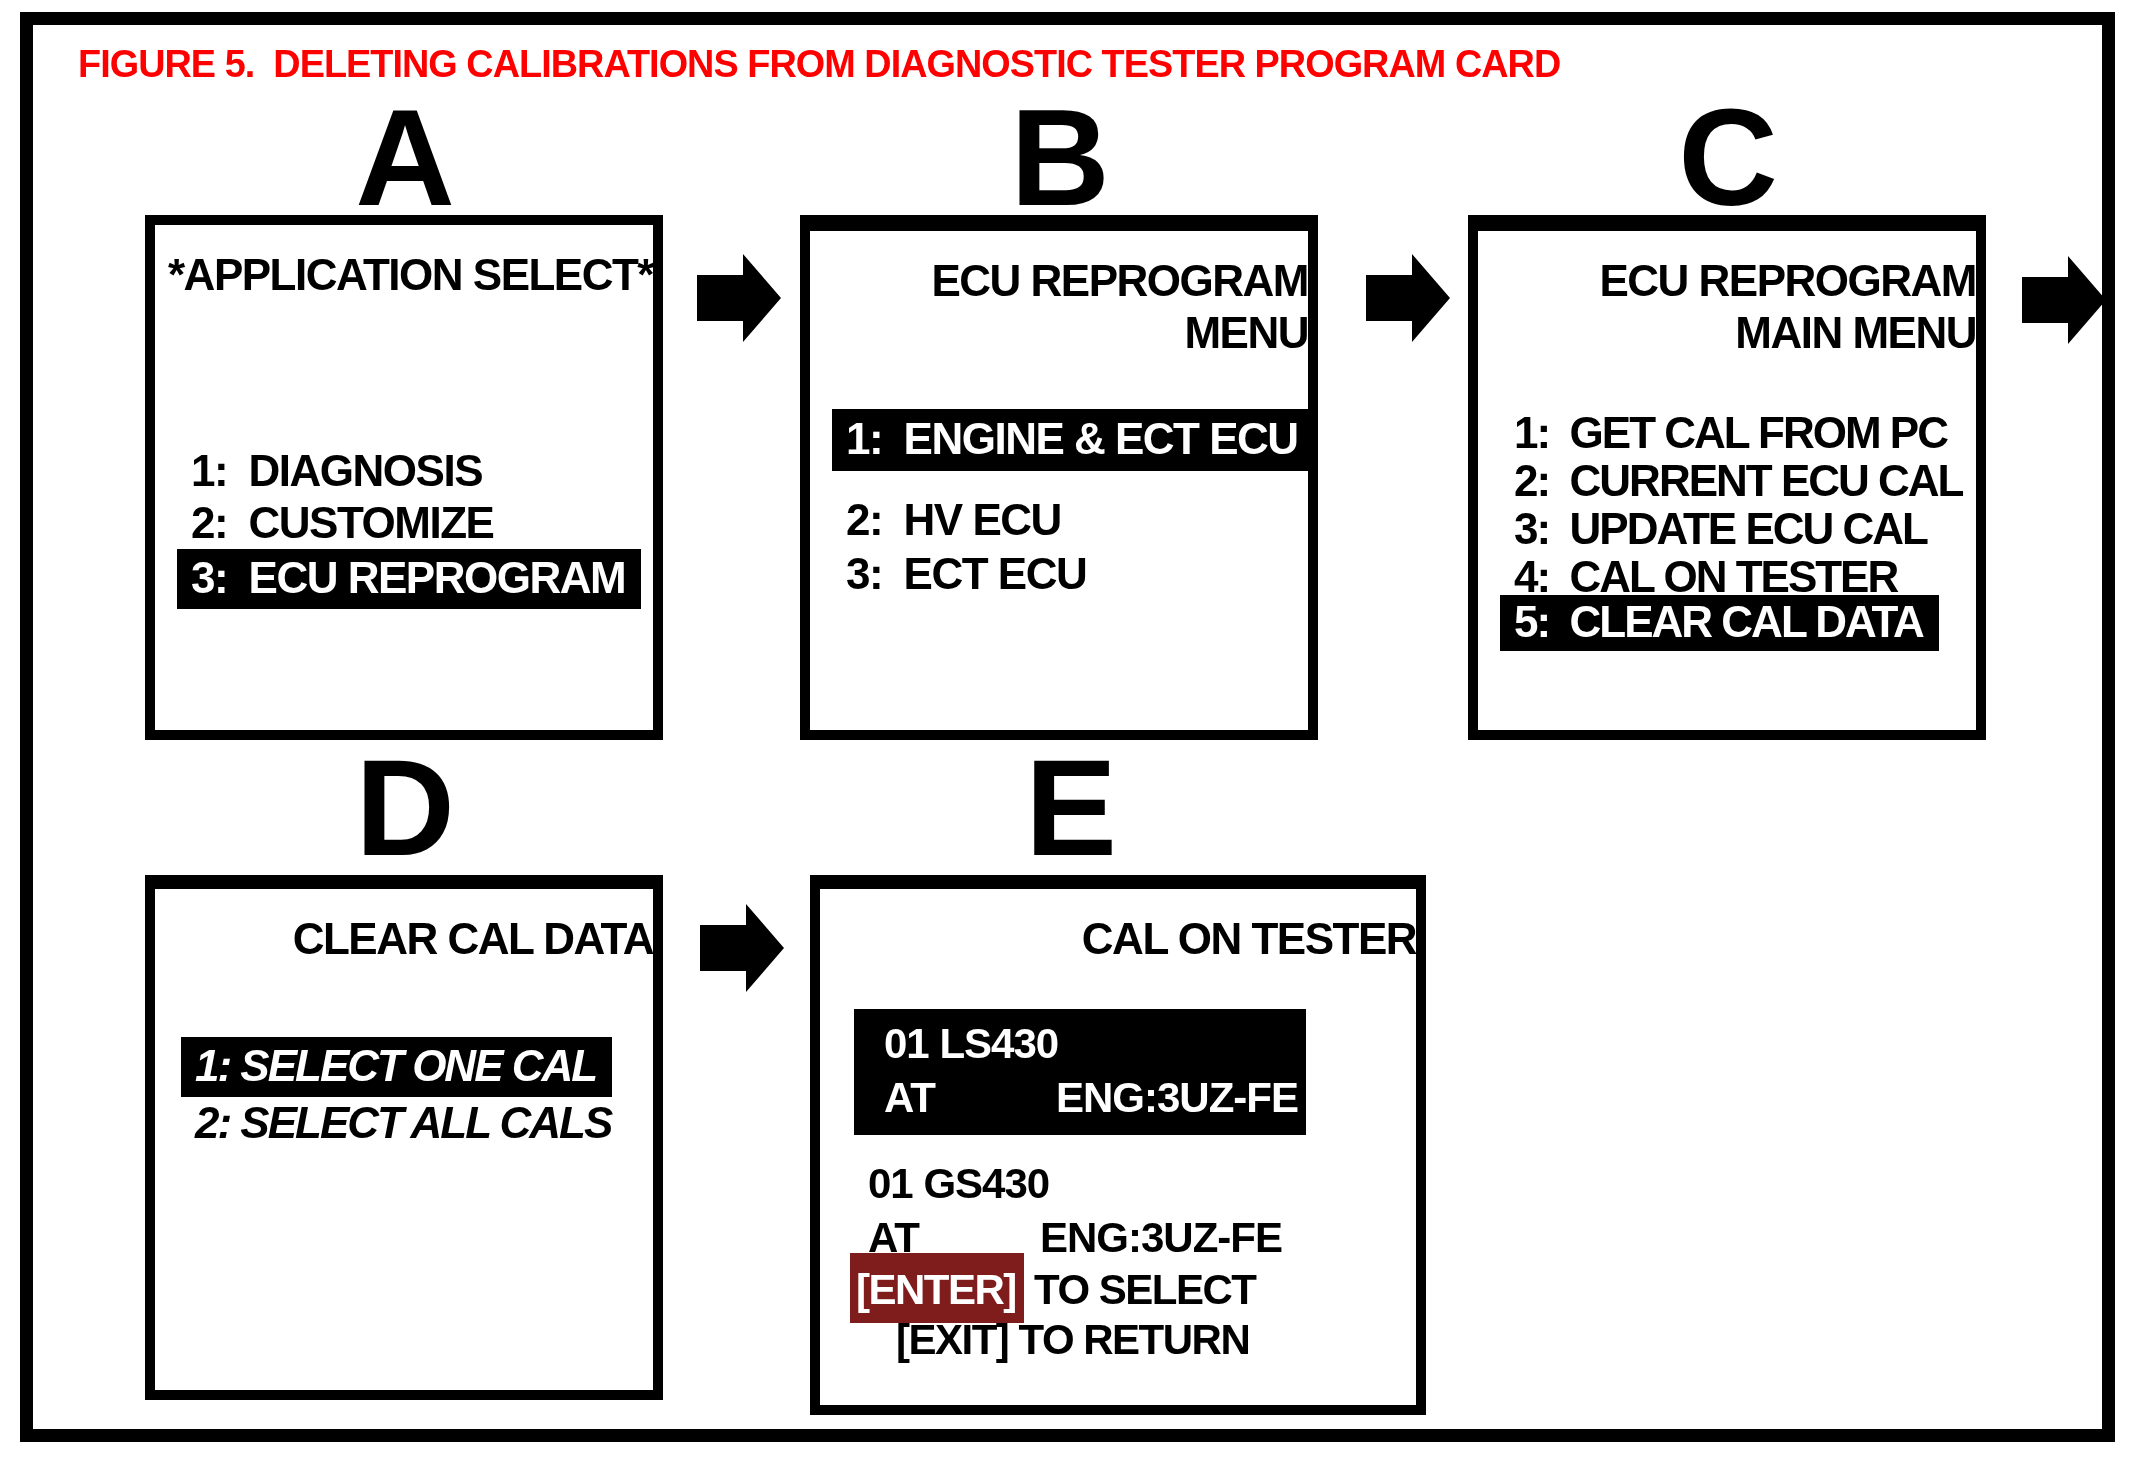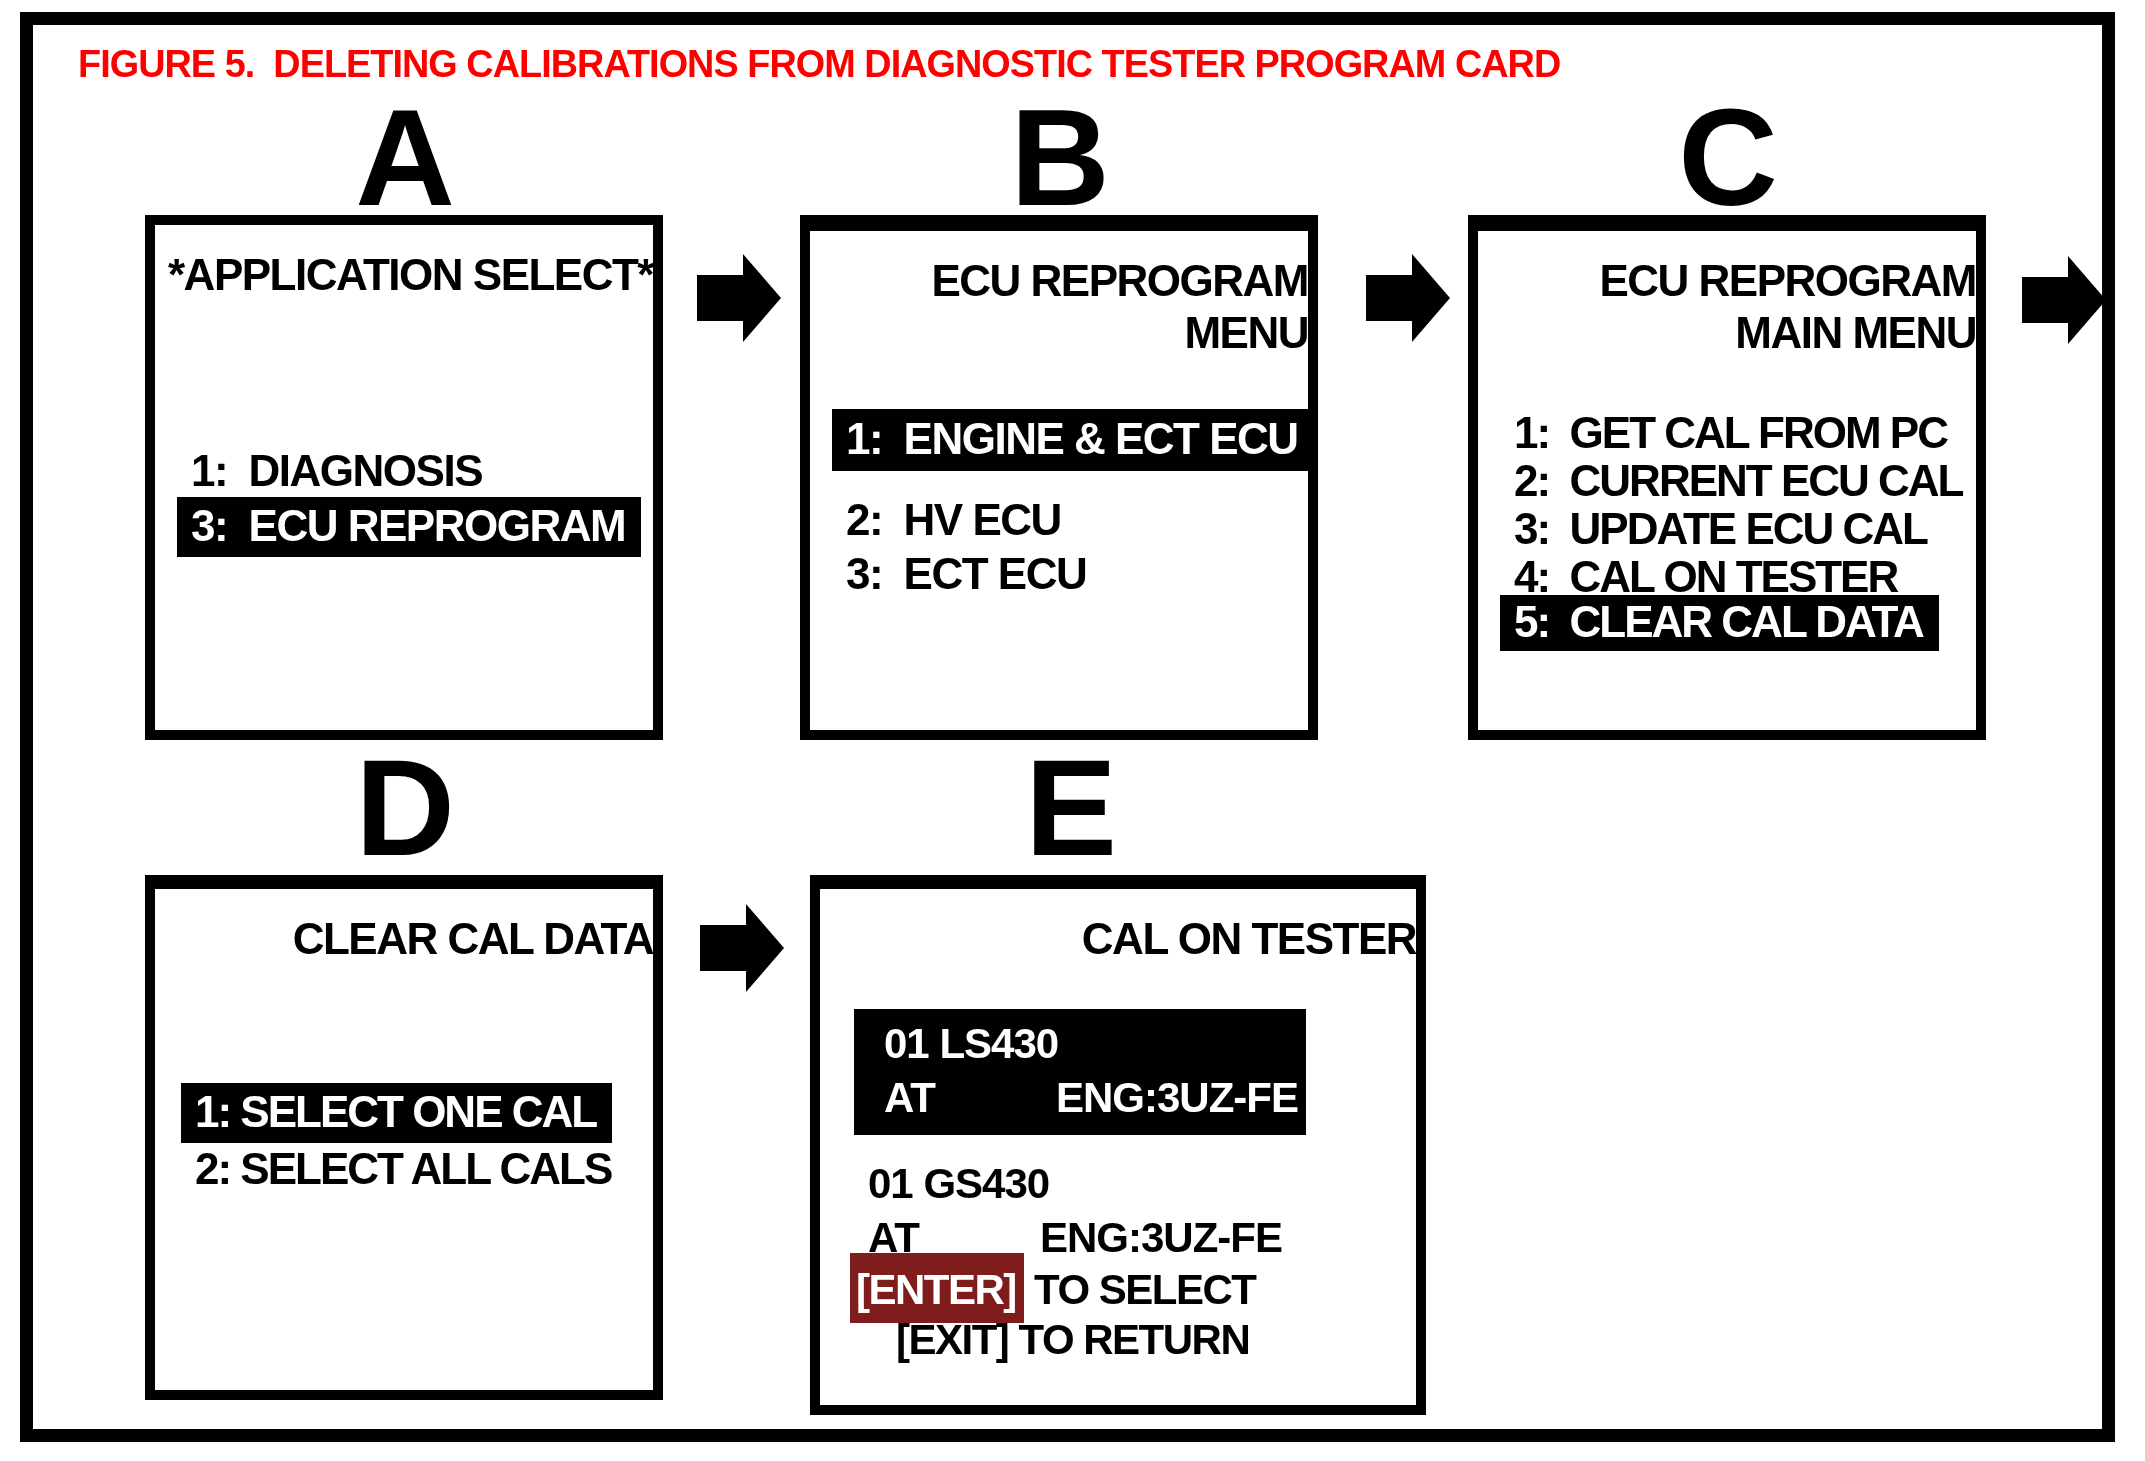--- a/index.html
+++ b/index.html
@@ -70,21 +70,21 @@
     margin-left: -14px;
   }
   
   #menu-a { margin-top: 144px; }
   #menu-b { margin-top: 50px; }
   #menu-b .menu-item { line-height: 54px; }
   #menu-b .menu-item.hl { margin-bottom: 22px; }
   #menu-c { margin-top: 50px; }
   #menu-c .menu-item { line-height: 48px; letter-spacing: -2px; }
   #menu-c .menu-item.hl { margin-top: -6px; position: relative; }
-  #menu-d { margin-top: 118px; }
+  #menu-d { margin-top: 72px; font-style: italic; }
   #menu-d .menu-item { padding-left: 40px; letter-spacing: -2px; }
   
   #list-e { margin-top: 44px; margin-left: 34px; width: 452px; }
   .cal-entry {
     font-size: 42px;
     font-weight: bold;
     letter-spacing: -1px;
     line-height: 54px;
     width: 100%;
   }
@@ -146,20 +146,21 @@
   <div class="letter" id="letter-a">A</div>
   <div class="letter" id="letter-b">B</div>
   <div class="letter" id="letter-c">C</div>
   <div class="letter" id="letter-d">D</div>
   <div class="letter" id="letter-e">E</div>
 
   <div class="screen" id="screen-a">
     <div class="screen-title">*APPLICATION SELECT*</div>
     <div class="menu" id="menu-a">
       <div class="menu-item"><span>1:  DIAGNOSIS</span></div>
+      <div class="menu-item"><span>2:  CUSTOMIZE</span></div>
       <div class="menu-item hl"><span>3:  ECU REPROGRAM</span></div>
     </div>
   </div>
 
   <div class="screen" id="screen-b">
     <div class="screen-title">
       <div>ECU REPROGRAM</div>
       <div>MENU</div>
     </div>
     <div class="menu" id="menu-b">

